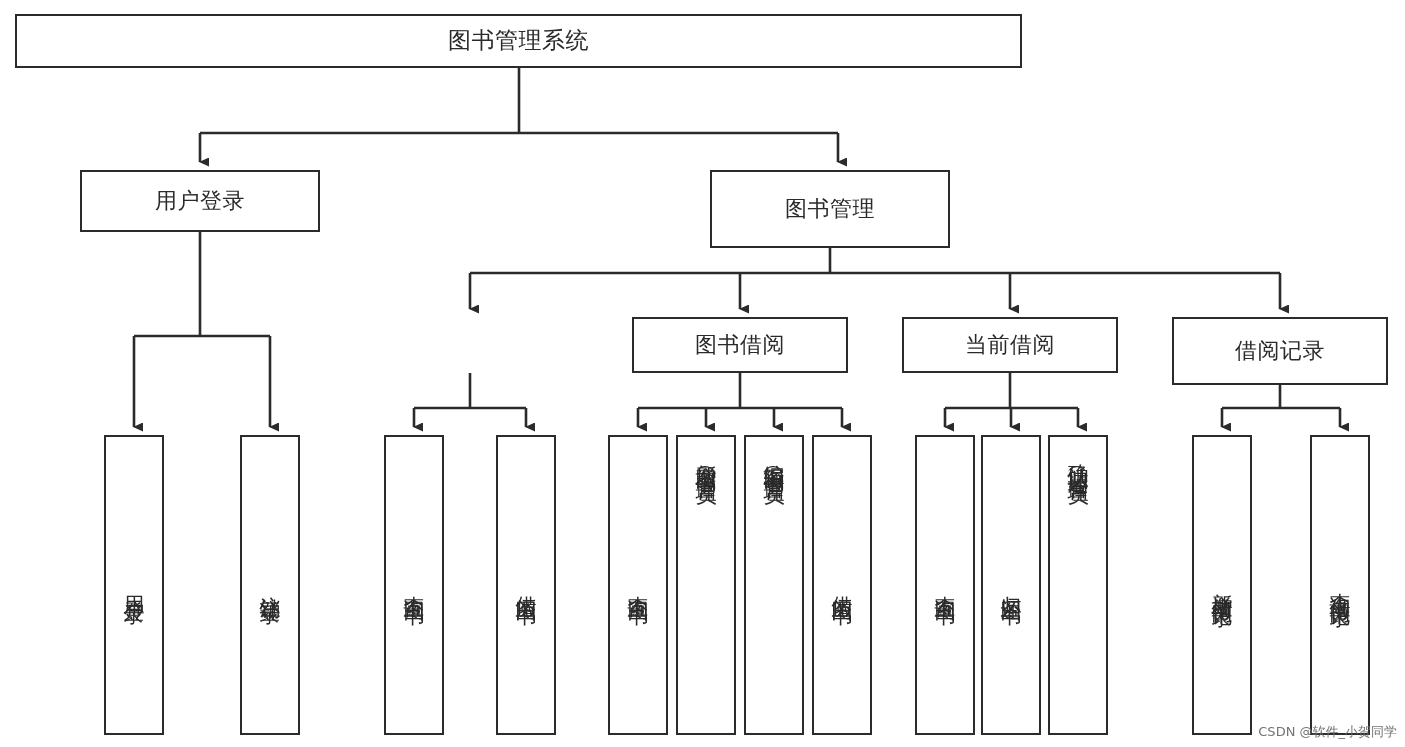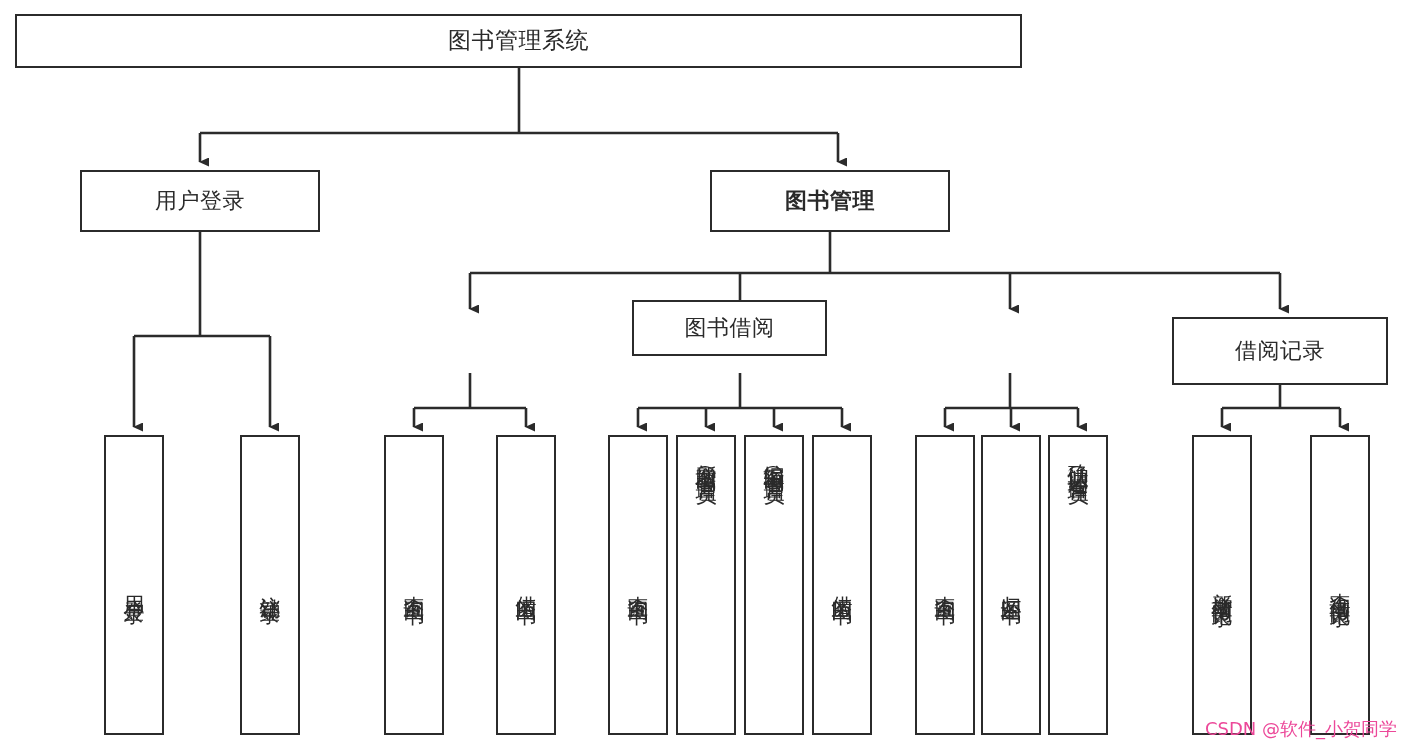--- a/index.html
+++ b/index.html
@@ -61,22 +61,22 @@
     white-space:nowrap;
   }
   .node.vert.mid{
     align-items:center;
     padding-top:0;
   }
   .watermark{
     position:absolute;
     right:8px;
     bottom:6px;
-    font-size:18px;
-    color:#ec4899;
+    font-size:13px;
+    color:#737373;
     z-index:3;
     white-space:nowrap;
     font-family:"DejaVu Sans","Liberation Sans",sans-serif;
   }
 </style>
 </head>
 <body>
 
 <div id="canvas">
 
@@ -131,29 +131,32 @@
   </svg>
 
   <div class="node horiz title" style="left:15px; top:14px; width:1007px; height:54px;">
     <span class="lbl">图书管理系统</span>
   </div>
 
   <div class="node horiz" style="left:80px; top:170px; width:240px; height:62px;">
     <span class="lbl">用户登录</span>
   </div>
 
-  <div class="node horiz" style="left:710px; top:170px; width:240px; height:62px;font-weight:bold;">
+  <div class="node horiz" style="left:710px; top:170px; width:240px; height:78px;">
     <span class="lbl">图书管理</span>
   </div>
 
 
-  <div class="node horiz" style="left:632px; top:300px; width:195px; height:56px;">
+  <div class="node horiz" style="left:632px; top:317px; width:216px; height:56px;">
     <span class="lbl">图书借阅</span>
   </div>
 
+  <div class="node horiz" style="left:902px; top:317px; width:216px; height:56px;">
+    <span class="lbl">当前借阅</span>
+  </div>
 
   <div class="node horiz" style="left:1172px; top:317px; width:216px; height:68px;">
     <span class="lbl">借阅记录</span>
   </div>
 
   <div class="node vert mid" style="left:104px; top:435px; width:60px; height:300px;">
     <span class="lbl">用户登录</span>
   </div>
 
   <div class="node vert mid" style="left:240px; top:435px; width:60px; height:300px;">

